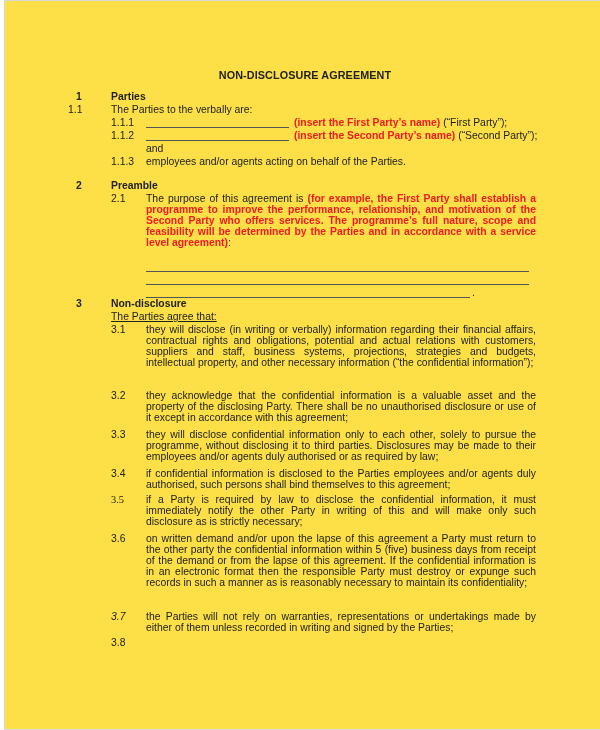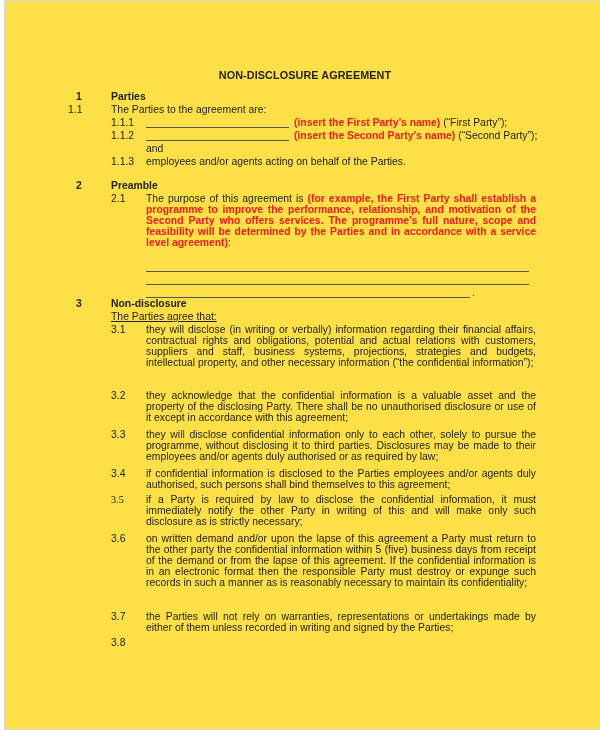--- a/index.html
+++ b/index.html
@@ -20,21 +20,21 @@
 </head>
 <body>
 
 <div class="page">
 
   <div class="abs title">NON-DISCLOSURE AGREEMENT</div>
 
   <div class="abs bold" style="left:71px; top:90px;">1</div>
   <div class="abs bold" style="left:106px; top:90px;">Parties</div>
   <div class="abs" style="left:63px; top:103px;">1.1</div>
-  <div class="abs" style="left:106px; top:103px;">The Parties to the agreement are:</div>
+  <div class="abs" style="left:106px; top:103px;">The Parties to the verbally are:</div>
 
   <div class="abs" style="left:106px; top:116px;">1.1.1</div>
   <div class="hr" style="left:141px; top:126px; width:143px;"></div>
   <div class="abs" style="left:289px; top:116px;">
     <span class="red">(insert the First Party’s name)</span>
     <span>(“First Party”);</span>
   </div>
 
   <div class="abs" style="left:106px; top:129px;">1.1.2</div>
   <div class="hr" style="left:141px; top:139px; width:143px;"></div>
@@ -74,18 +74,18 @@
 
   <div class="abs" style="left:106px; top:467px;">3.4</div>
   <div class="para" style="left:141px; top:467px; width:390px;">if confidential information is disclosed to the Parties employees and/or agents duly authorised, such persons shall bind themselves to this agreement;</div>
 
   <div class="abs" style="left:106px; top:493px;font-family:Liberation Serif, serif;">3.5</div>
   <div class="para" style="left:141px; top:493px; width:390px;">if a Party is required by law to disclose the confidential information, it must immediately notify the other Party in writing of this and will make only such disclosure as is strictly necessary;</div>
 
   <div class="abs" style="left:106px; top:532px;">3.6</div>
   <div class="para" style="left:141px; top:532px; width:390px;">on written demand and/or upon the lapse of this agreement a Party must return to the other party the confidential information within 5 (five) business days from receipt of the demand or from the lapse of this agreement. If the confidential information is in an electronic format then the responsible Party must destroy or expunge such records in such a manner as is reasonably necessary to maintain its confidentiality;</div>
 
-  <div class="abs" style="left:106px; top:610px;">3.7</div>
+  <div class="abs" style="left:106px; top:610px;font-style:italic;">3.7</div>
   <div class="para" style="left:141px; top:610px; width:390px;">the Parties will not rely on warranties, representations or undertakings made by either of them unless recorded in writing and signed by the Parties;</div>
 
   <div class="abs" style="left:106px; top:636px;">3.8</div>
 
 </div>
 
 </body></html>

